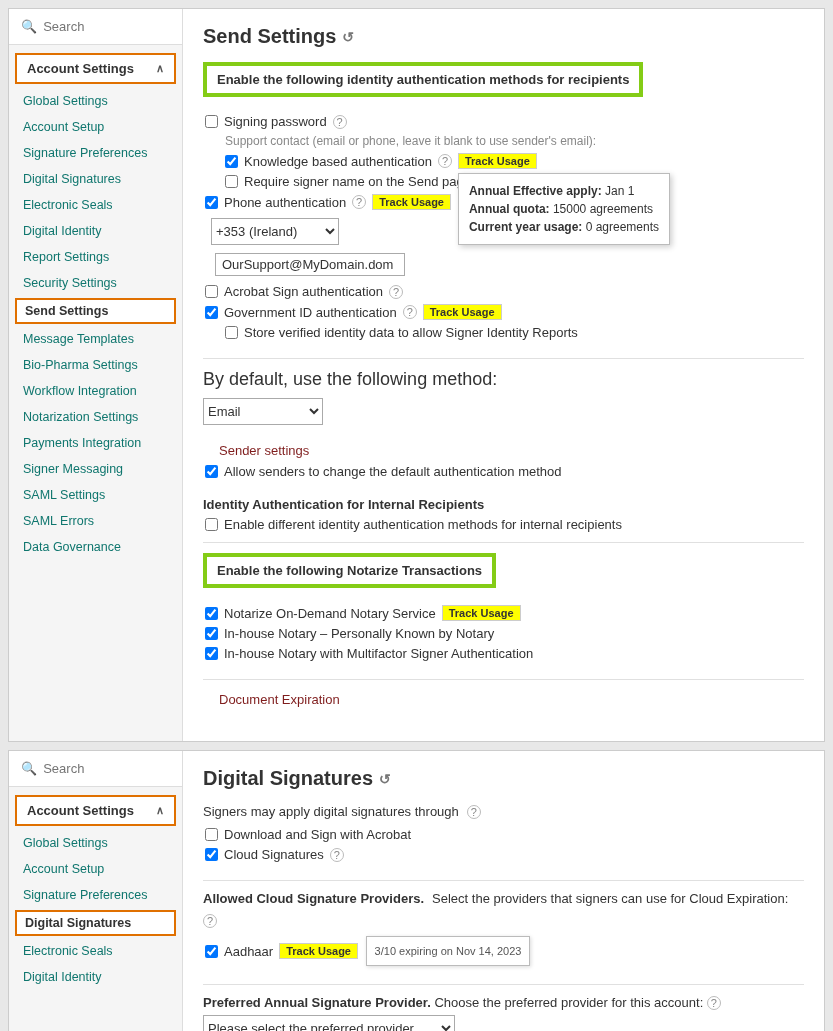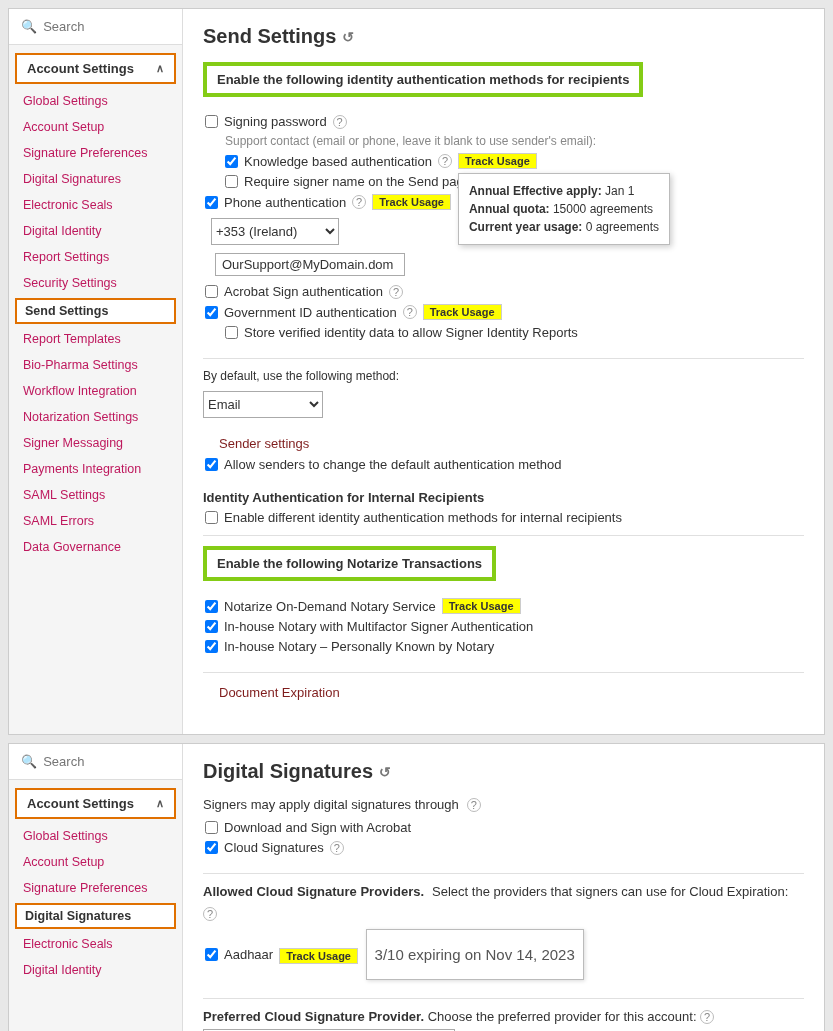--- a/index.html
+++ b/index.html
@@ -11,21 +11,21 @@
     .panel { background: #fff; border: 1px solid #ccc; display: flex; flex-direction: row; }
 
     
     .sidebar { width: 174px; min-width: 174px; border-right: 1px solid #ddd; background: #f5f5f5; }
     .sidebar-search { display: flex; align-items: center; padding: 10px 12px; border-bottom: 1px solid #ddd; gap: 6px; background: #fff; }
     .sidebar-search input { border: none; outline: none; font-size: 13px; width: 100%; background: transparent; color: #555; }
     .search-icon { color: #888; font-size: 13px; }
     .sidebar-section { padding: 4px 0; }
     .sidebar-account-settings { display: flex; align-items: center; justify-content: space-between; padding: 6px 10px; font-weight: bold; color: #333; border: 2px solid #e07000; margin: 4px 6px; background: #fff; cursor: pointer; }
     .sidebar-caret { font-size: 11px; color: #555; }
-    .sidebar-item { padding: 6px 14px; color: #be185d; cursor: pointer; font-size: 12.5px; }
+    .sidebar-item { padding: 6px 14px; color: #0f766e; cursor: pointer; font-size: 12.5px; }
     .sidebar-item.active { border: 2px solid #e07000; color: #333; font-weight: bold; margin: 2px 6px; padding: 4px 8px; background: #fff; }
 
     
     .main-content { flex: 1; padding: 16px 20px; overflow: auto; }
 
     
     .page-title { font-size: 20px; font-weight: bold; color: #333; margin-bottom: 14px; display: flex; align-items: center; gap: 6px; }
     .refresh-icon { font-size: 14px; color: #777; cursor: pointer; }
 
     
@@ -43,38 +43,38 @@
 
     
     .tooltip-box { position: relative; display: inline-block; }
     .tooltip-content { background: #fff; border: 1px solid #bbb; box-shadow: 2px 2px 6px rgba(0,0,0,0.2); padding: 8px 10px; font-size: 12px; color: #333; line-height: 1.5; position: absolute; top: 20px; left: 0; z-index: 10; white-space: nowrap; min-width: 200px; }
 
     
     .support-text { color: #888; font-size: 12px; margin: 4px 0 4px 22px; }
 
     
     .form-row { display: flex; align-items: center; gap: 8px; margin: 8px 0 8px 0; flex-wrap: wrap; }
-    .form-label { font-size: 12px; color: #333; }
+    .form-label { font-size: 18px; color: #333; }
     select { border: 1px solid #aaa; padding: 4px 24px 4px 0; font-size: 13px; background: #fff; color: #333; cursor: pointer; }
 
     
     .text-input { border: 1px solid #aaa; padding: 3px 6px; font-size: 13px; color: #333; min-width: 220px; }
 
     
     .section-heading { font-weight: normal; font-size: 13px; color: #7f1d1d; margin: 12px 0 6px 16px; }
 
     
     .internal-auth { margin: 10px 0; }
     .internal-auth-title { font-weight: bold; font-size: 13px; color: #333; margin-bottom: 5px; }
 
     
     .cursor-hand { cursor: pointer; }
 
     
-    .expiry-badge { background: #fff; border: 1px solid #bbb; padding: 16px 8px; font-size: 15px; color: #555; display: inline-block; box-shadow: 1px 1px 4px rgba(0,0,0,0.15); }
+    .expiry-badge { background: #fff; border: 1px solid #bbb; padding: 8px 8px; font-size: 11px; color: #555; display: inline-block; box-shadow: 1px 1px 4px rgba(0,0,0,0.15); }
 
     input[type="checkbox"] { width: 13px; height: 13px; cursor: pointer; }
 
     .help-icon { color: #888; font-size: 11px; cursor: help; border: 1px solid #bbb; border-radius: 50%; width: 14px; height: 14px; display: inline-flex; align-items: center; justify-content: center; font-style: normal; }
 
     .divider { border: none; border-top: 1px solid #e0e0e0; margin: 10px 0; }
 
     .bold { font-weight: bold; }
 
     .preferred-label { font-size: 13px; margin: 10px 0 5px 0; }
@@ -99,26 +99,26 @@
         </div>
         <div class="sidebar-item"><span>Global Settings</span></div>
         <div class="sidebar-item"><span>Account Setup</span></div>
         <div class="sidebar-item"><span>Signature Preferences</span></div>
         <div class="sidebar-item"><span>Digital Signatures</span></div>
         <div class="sidebar-item"><span>Electronic Seals</span></div>
         <div class="sidebar-item"><span>Digital Identity</span></div>
         <div class="sidebar-item"><span>Report Settings</span></div>
         <div class="sidebar-item"><span>Security Settings</span></div>
         <div class="sidebar-item active"><span>Send Settings</span></div>
-        <div class="sidebar-item"><span>Report Templates</span></div>
+        <div class="sidebar-item"><span>Message Templates</span></div>
         <div class="sidebar-item"><span>Bio-Pharma Settings</span></div>
         <div class="sidebar-item"><span>Workflow Integration</span></div>
         <div class="sidebar-item"><span>Notarization Settings</span></div>
+        <div class="sidebar-item"><span>Payments Integration</span></div>
         <div class="sidebar-item"><span>Signer Messaging</span></div>
-        <div class="sidebar-item"><span>Payments Integration</span></div>
         <div class="sidebar-item"><span>SAML Settings</span></div>
         <div class="sidebar-item"><span>SAML Errors</span></div>
         <div class="sidebar-item"><span>Data Governance</span></div>
       </div>
     </div>
 
     <div class="main-content">
       <div class="page-title">
         <span>Send Settings</span>
         <span class="refresh-icon">↺</span>
@@ -241,26 +241,26 @@
         <div class="section-box">Enable the following Notarize Transactions</div>
 
         <div class="checkbox-row">
           <input type="checkbox" checked="" style="">
           <label>Notarize On-Demand Notary Service</label>
           <span class="track-usage cursor-hand">Track Usage</span>
         </div>
 
         <div class="checkbox-row">
           <input type="checkbox" checked="" style="">
+          <label>In-house Notary – Personally Known by Notary</label>
+        </div>
+
+        <div class="checkbox-row">
+          <input type="checkbox" checked="" style="">
           <label>In-house Notary with Multifactor Signer Authentication</label>
-        </div>
-
-        <div class="checkbox-row">
-          <input type="checkbox" checked="" style="">
-          <label>In-house Notary – Personally Known by Notary</label>
         </div>
       </div>
 
       <hr class="divider">
 
       <div class="settings-section">
         <div class="section-heading">Document Expiration</div>
       </div>
     </div>
   </div>
@@ -326,21 +326,21 @@
             <span class="track-usage cursor-hand">Track Usage</span>
             <span class="expiry-badge" style="margin-left:4px;">3/10 expiring on Nov 14, 2023</span>
           </div>
         </div>
       </div>
 
       <hr class="divider">
 
       <div class="settings-section">
         <div class="preferred-label">
-          <span class="bold">Preferred Cloud Signature Provider.</span>
+          <span class="bold">Preferred Annual Signature Provider.</span>
           <span>Choose the preferred provider for this account:</span>
           <span class="help-icon">?</span>
         </div>
         <select style="min-width:220px;">
           <option>Please select the preferred provider</option>
         </select>
       </div>
     </div>
   </div>
 

